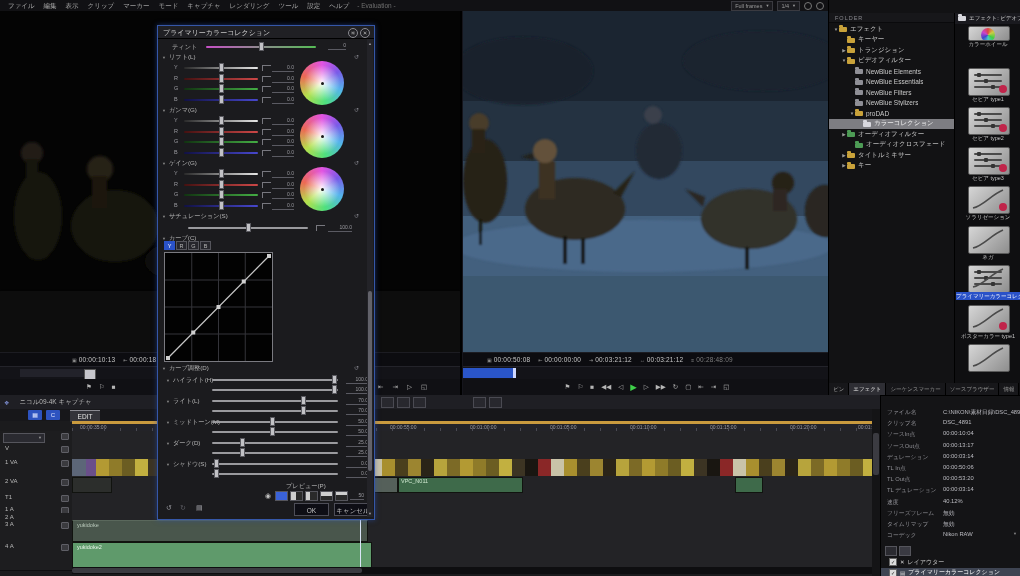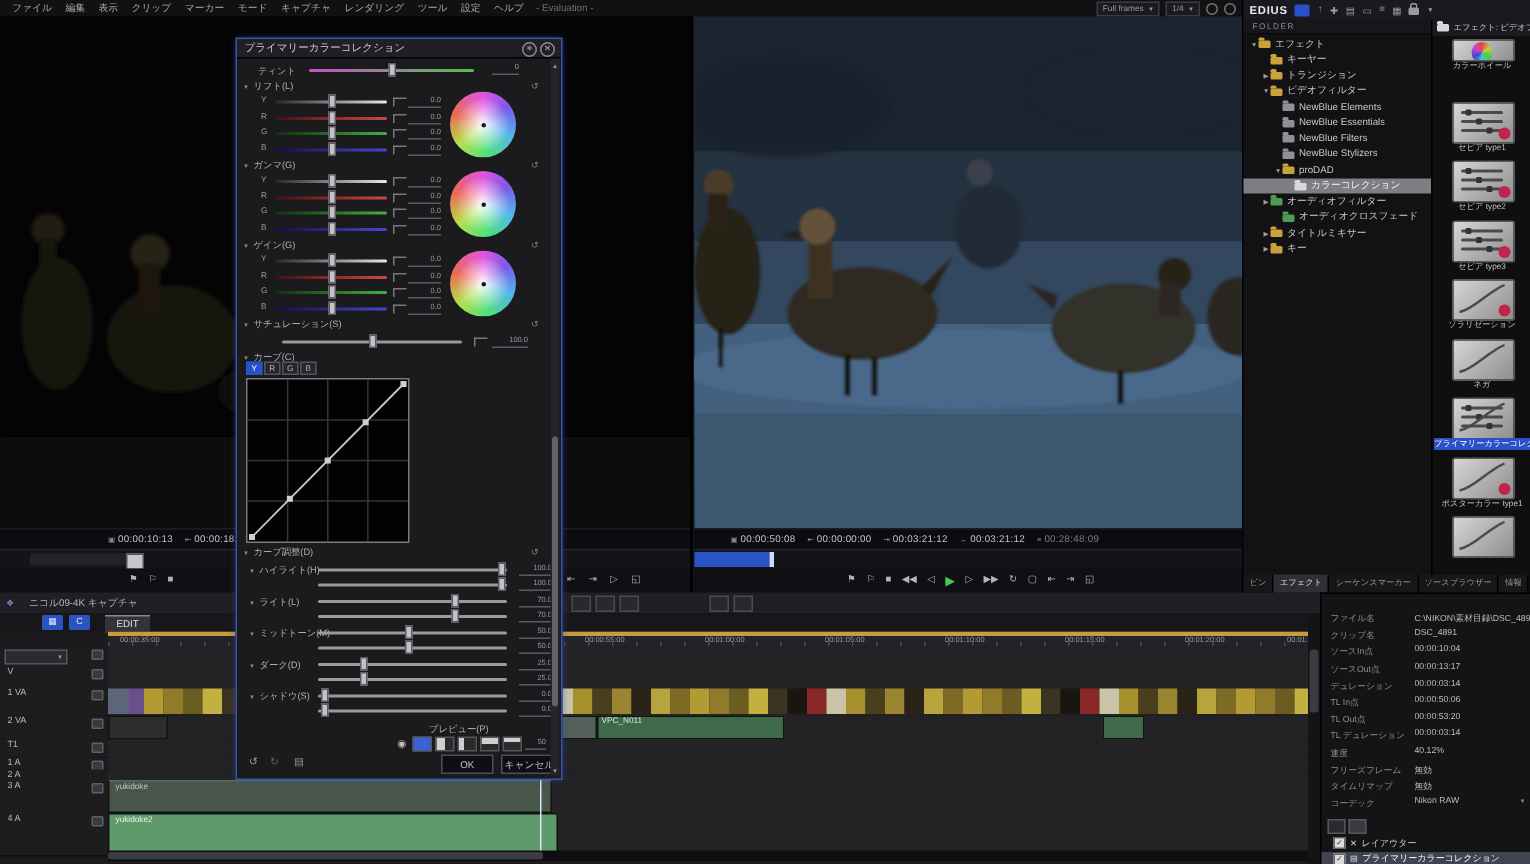--- a/index.html
+++ b/index.html
@@ -529,32 +529,20 @@
   <div id="playhead" style="background: rgb(217, 228, 246);"></div>
   <div id="tl-hscroll">
       <div id="tl-hthumb"></div>
     </div>
   <div id="tl-vscroll">
       <div id="tl-vthumb"></div>
     </div>
 </div>
 
 <div id="bin" class="abs">
-  <div id="bin-toolbar">
-    <span id="bin-logo">EDIUS</span>
-    <span id="bin-logo-badge"></span>
-    <span class="bin-ic">↑</span>
-    <span class="bin-ic">✚</span>
-    <span class="bin-ic">▤</span>
-    <span class="bin-ic">▭</span>
-    <span class="bin-ic">≡</span>
-    <span class="bin-ic">▦</span>
-    <span class="lock"></span>
-    <span class="bin-ic" style="font-size:4.5px;">▼</span>
-  </div>
   <div id="folder-hdr">FOLDER</div>
   <div id="tree">
       <div class="tree-row" style="padding-left: 4px;">
         <span class="tr-arrow">▼</span>
         <span class="folder f-yellow"></span>
         <span style="overflow: hidden; text-overflow: ellipsis;">エフェクト</span>
       </div>
       <div class="tree-row" style="padding-left: 12px;">
         <span class="tr-arrow"></span>
         <span class="folder f-yellow"></span>

